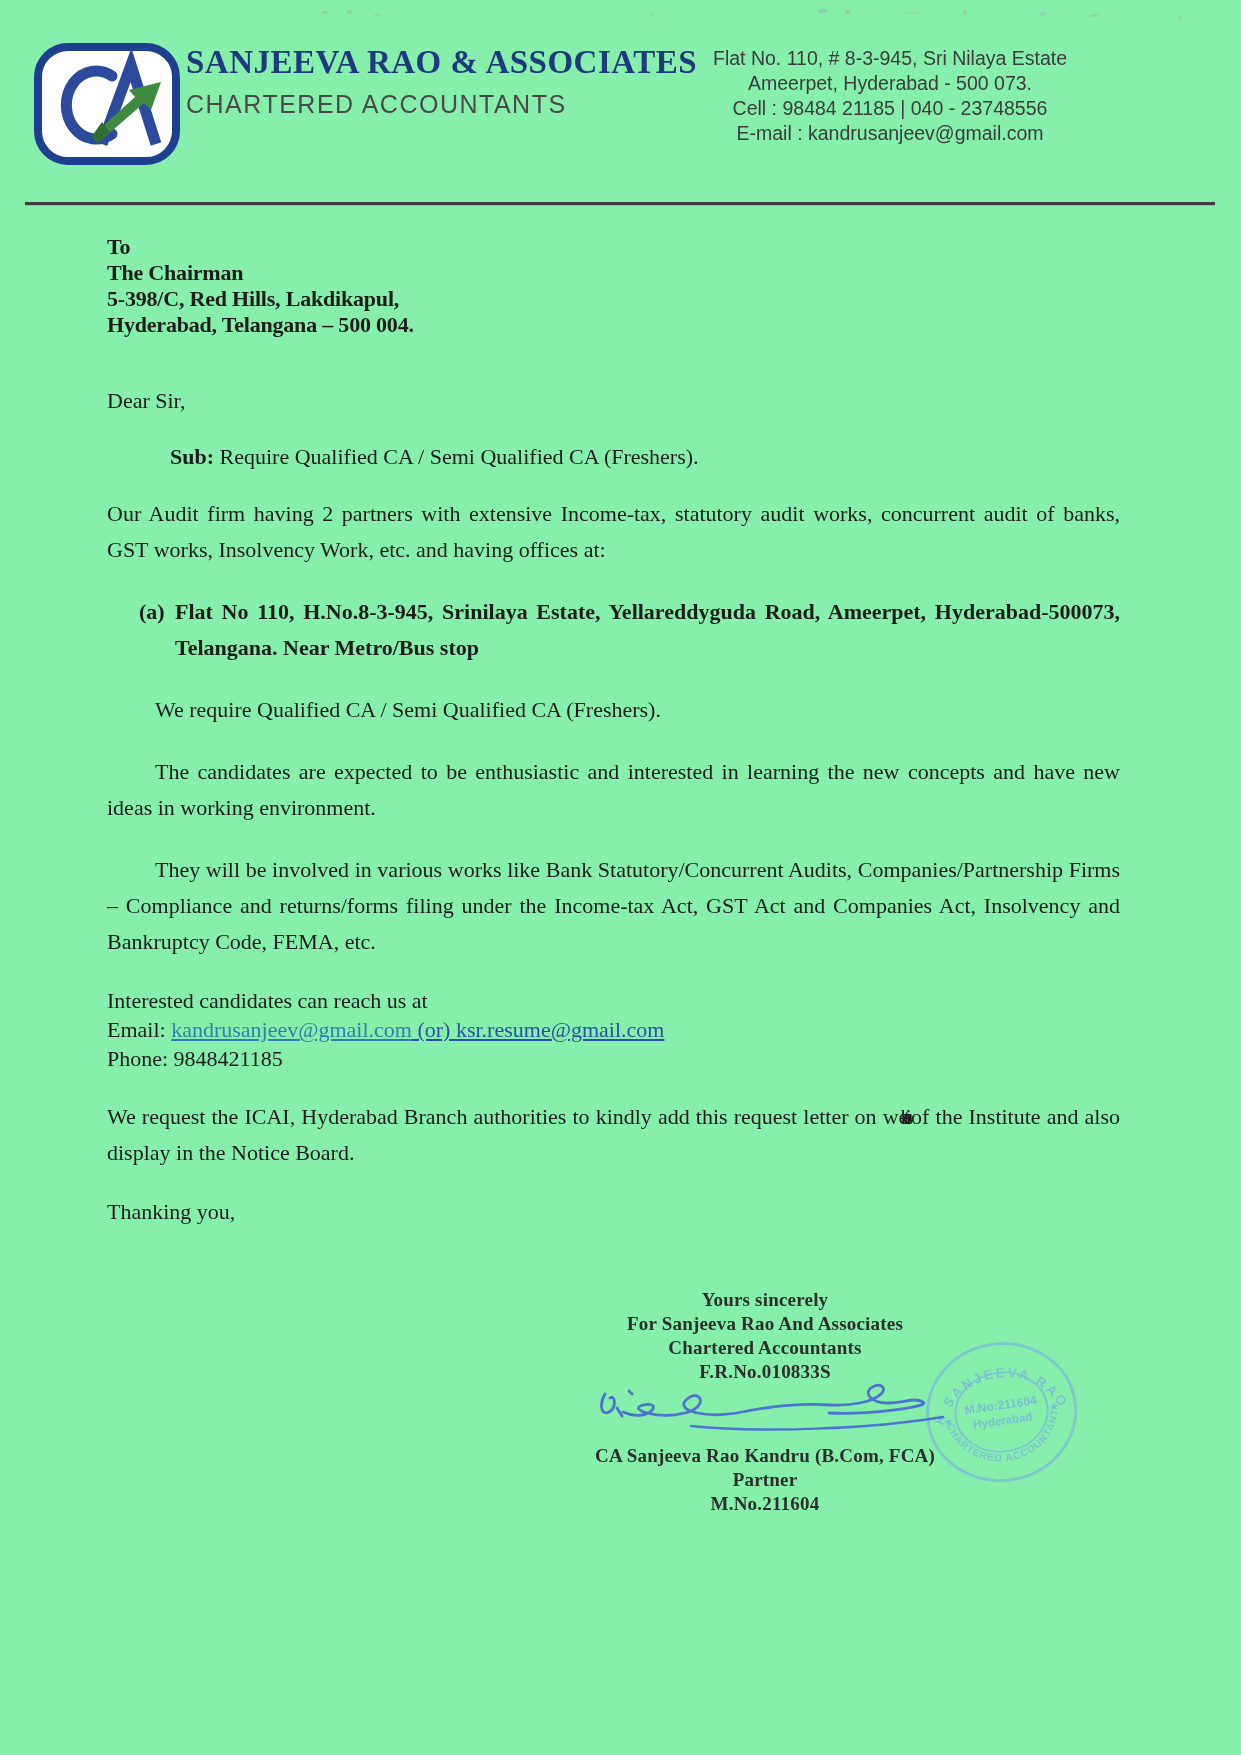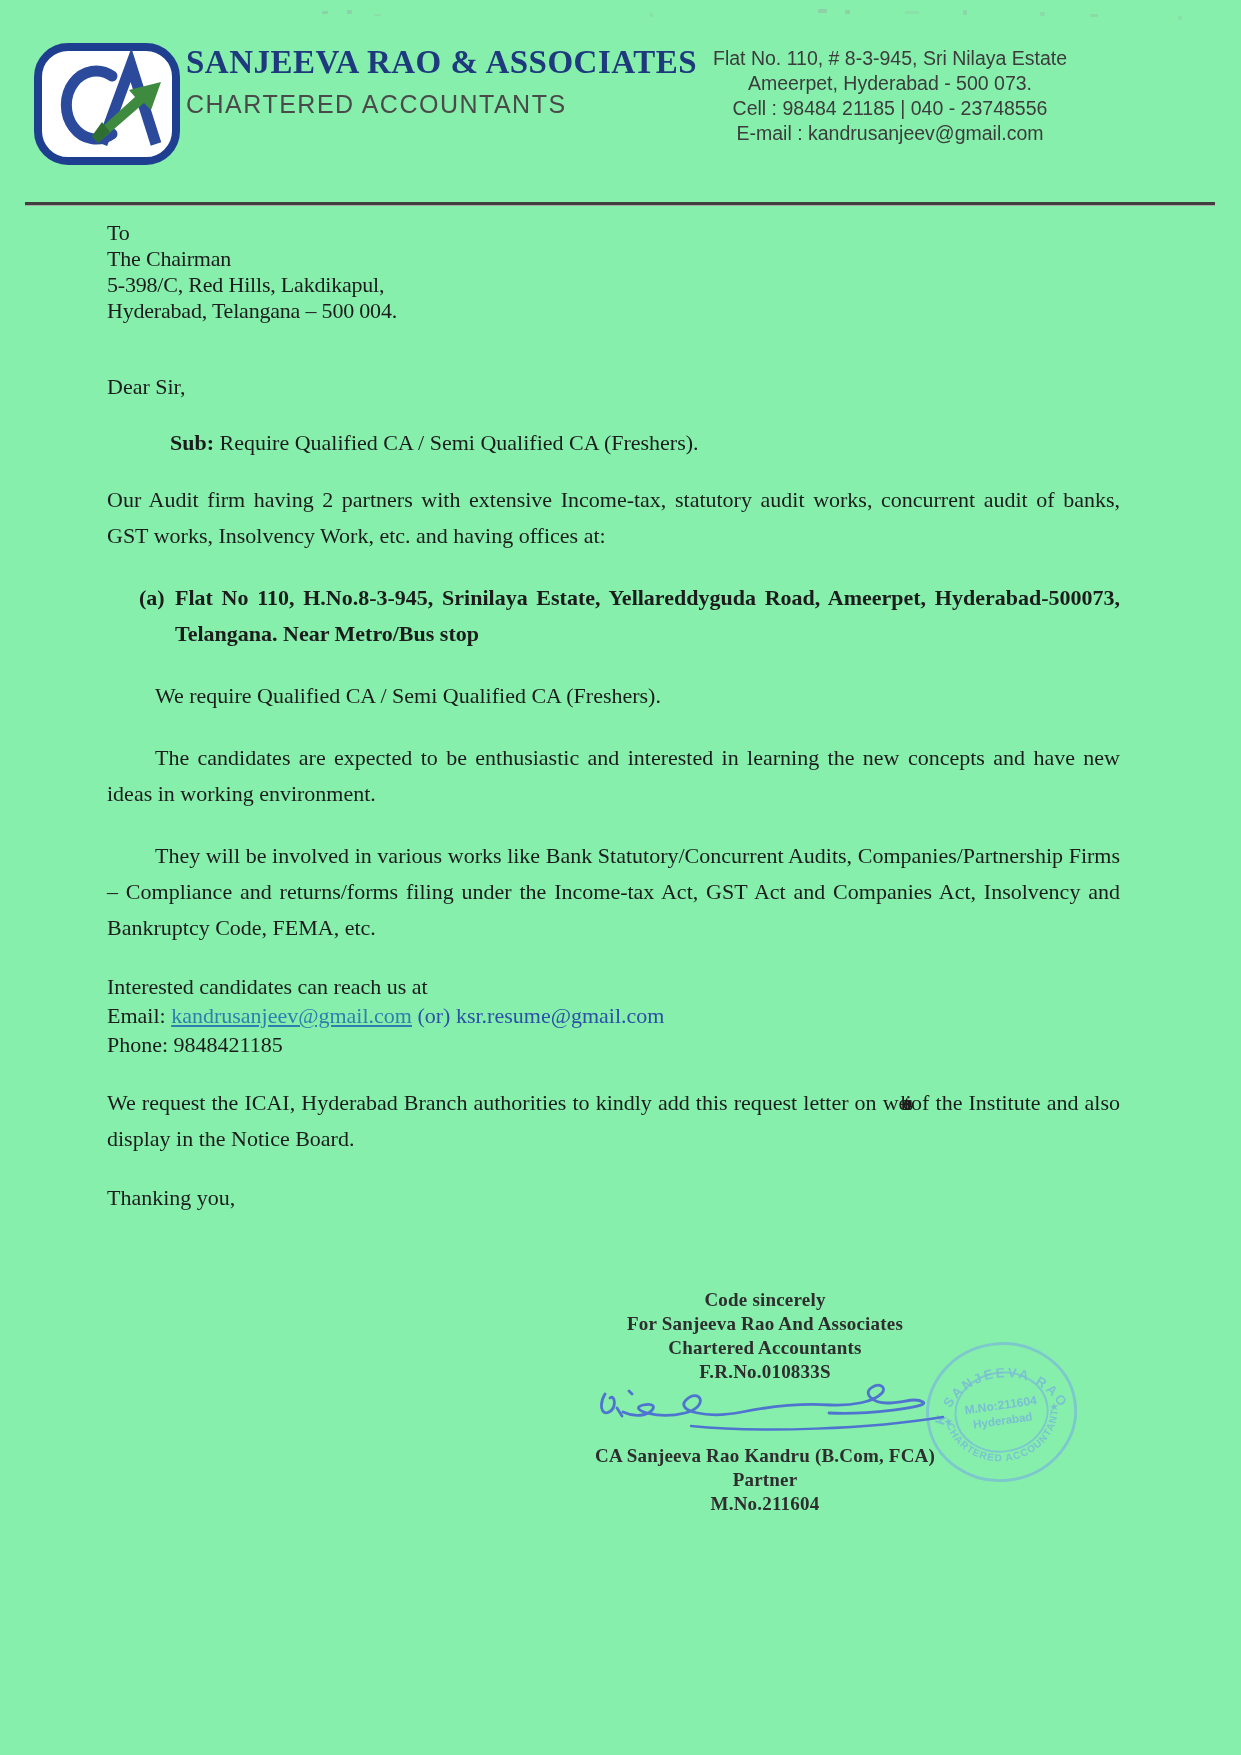--- a/index.html
+++ b/index.html
@@ -28,35 +28,35 @@
     line-height:25px;
     text-align:center;
   }
   .rule{
     position:absolute;left:25px;top:202px;width:1190px;height:3px;
     background:#3f3f3f;border-bottom:1px solid #a9a9a9;
   }
 
   
   .letter-body{position:absolute;left:107px;top:214px;width:1013px;font-size:22px;}
-  .recipient{font-weight:normal;line-height:26px;margin-top:6px;letter-spacing:-.2px;}
+  .recipient{font-weight:bold;line-height:26px;margin-top:20px;letter-spacing:-.2px;}
   .salutation{margin-top:50px;}
   .subject{margin-top:30px;text-indent:63px;}
   .subject b{font-weight:bold;}
   .para{margin-top:26px;line-height:36px;}
   .just{text-align:justify;}
   .indent{text-indent:48px;}
   .office-item{
     margin-top:26px;line-height:36px;font-weight:bold;text-align:justify;
     padding-left:68px;position:relative;
   }
   .office-marker{position:absolute;left:32px;top:0;}
   .contact{margin-top:26px;line-height:29px;}
   .email-link-1{color:#2e7fb0;text-decoration:underline;}
-  .email-sep,.email-link-2{color:#2b50a8;text-align:center;}
+  .email-sep,.email-link-2{color:#2b50a8;text-decoration:underline;text-align:center;}
   .overlap{letter-spacing:-.34em;}
   .thanks{margin-top:28px;}
 
   
   .sign-block{
     position:absolute;left:540px;top:1288px;width:450px;text-align:center;
     font-weight:bold;font-size:19px;line-height:24px;color:#2e2e2e;letter-spacing:.2px;
   }
   .sign-spacer{height:60px;}
   .signature-svg{position:absolute;left:595px;top:1378px;z-index:3;}
@@ -135,21 +135,21 @@
       <div><span>Email: </span><a class="email-link-1">kandrusanjeev@gmail.com</a><span class="email-sep"> (or) </span><a class="email-link-2">ksr.resume@gmail.com</a></div>
       <div>Phone: 9848421185</div>
     </div>
 
     <div class="para just"><span>We request the ICAI, Hyderabad Branch authorities to kindly add this request letter on w</span><span class="overlap">ebsite</span><span> of the Institute and also display in the Notice Board.</span></div>
 
     <div class="thanks">Thanking you,</div>
   </div>
 
   <div class="sign-block">
-    <div>Code sincerely</div>
+    <div>Yours sincerely</div>
     <div>For Sanjeeva Rao And Associates</div>
     <div>Chartered Accountants</div>
     <div>F.R.No.010833S</div>
     <div class="sign-spacer"></div>
     <div>CA Sanjeeva Rao Kandru (B.Com, FCA)</div>
     <div>Partner</div>
     <div>M.No.211604</div>
   </div>
 
   <div class="signature-svg">

